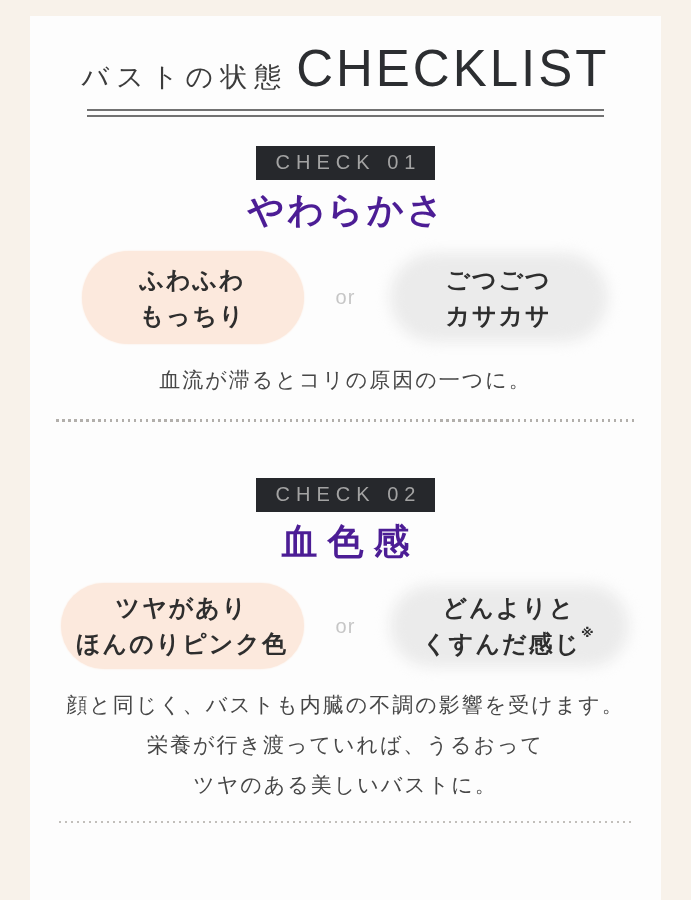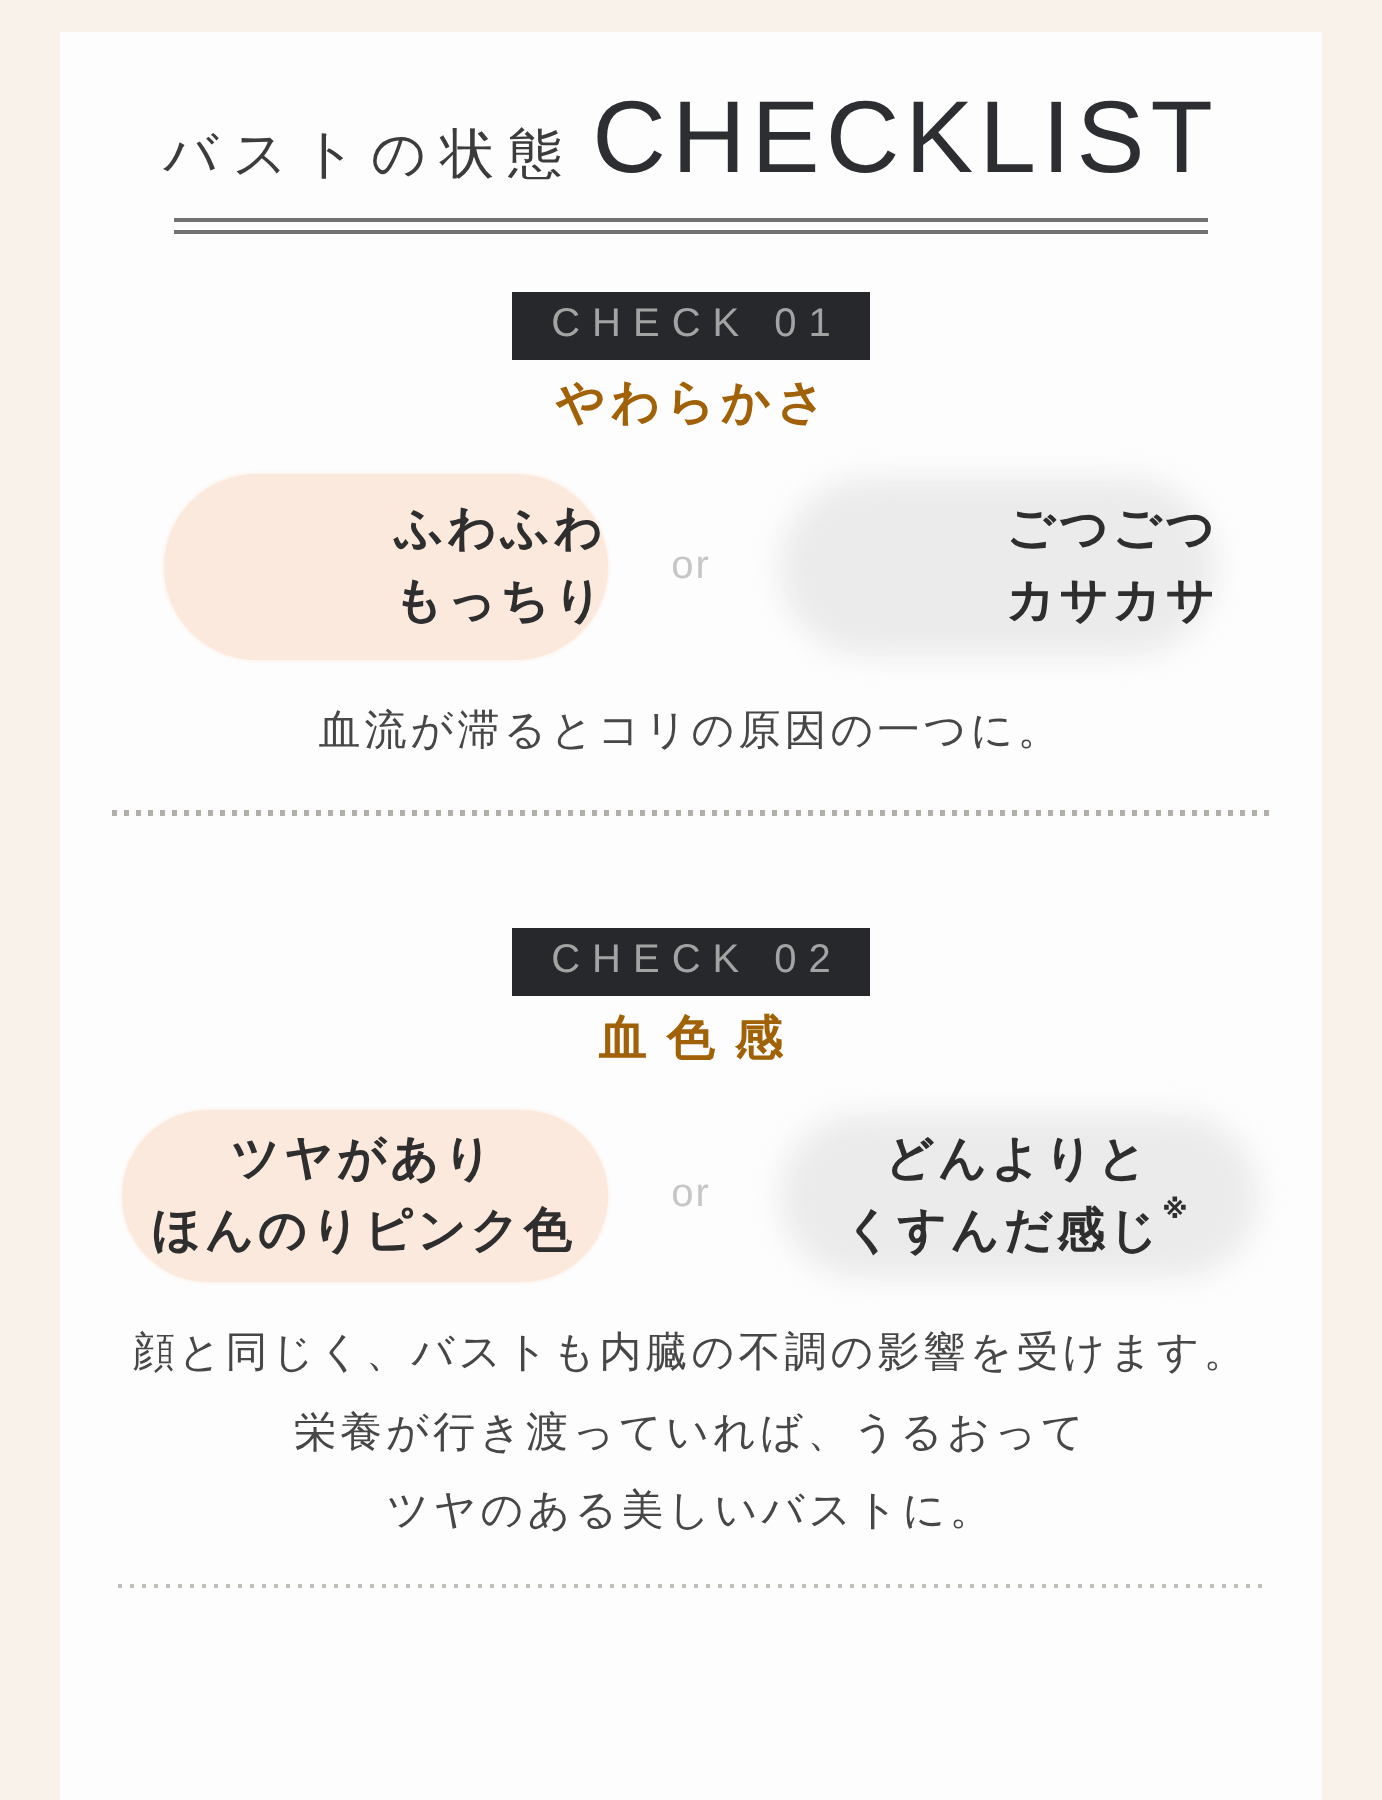--- a/index.html
+++ b/index.html
@@ -24,30 +24,30 @@
   
   .section{text-align:center;}
   .badge{
     display:inline-block;background:#26282c;color:#a3a3a3;
     font-size:20px;letter-spacing:6px;line-height:1.15;
     padding:5px 14px 6px 20px;
   }
   .sec1 .badge{margin-top:29px;}
   .sec2 .badge{margin-top:56px;}
   .title{
-    font-size:24px;font-weight:bold;color:#a16207;
+    font-size:36px;font-weight:bold;color:#4c1d95;
     letter-spacing:3px;padding-left:3px;margin-top:8px;line-height:1.2;
   }
   .sec2 .title{letter-spacing:10px;padding-left:10px;}
   .pills{display:flex;align-items:center;justify-content:center;margin-top:20px;}
   .pill{
     position:relative;display:flex;flex-direction:column;
     justify-content:center;align-items:center;border-radius:60px;
   }
-  .sec1 .pill{width:222px;height:93px;align-items:flex-end;}
+  .sec1 .pill{width:222px;height:93px;}
   .sec2 .pill{width:243px;height:86px;}
   .pill.good{background:#fce9dd;box-shadow:0 0 2px #fce9dd;}
   .pill.bad::before{
     content:"";position:absolute;inset:2px;background:#ebebeb;
     border-radius:60px;filter:blur(7px);
   }
   .pill-line{
     position:relative;z-index:1;font-weight:bold;font-size:24px;
     line-height:1.5;letter-spacing:2px;color:#2e2e2e;white-space:nowrap;
   }

